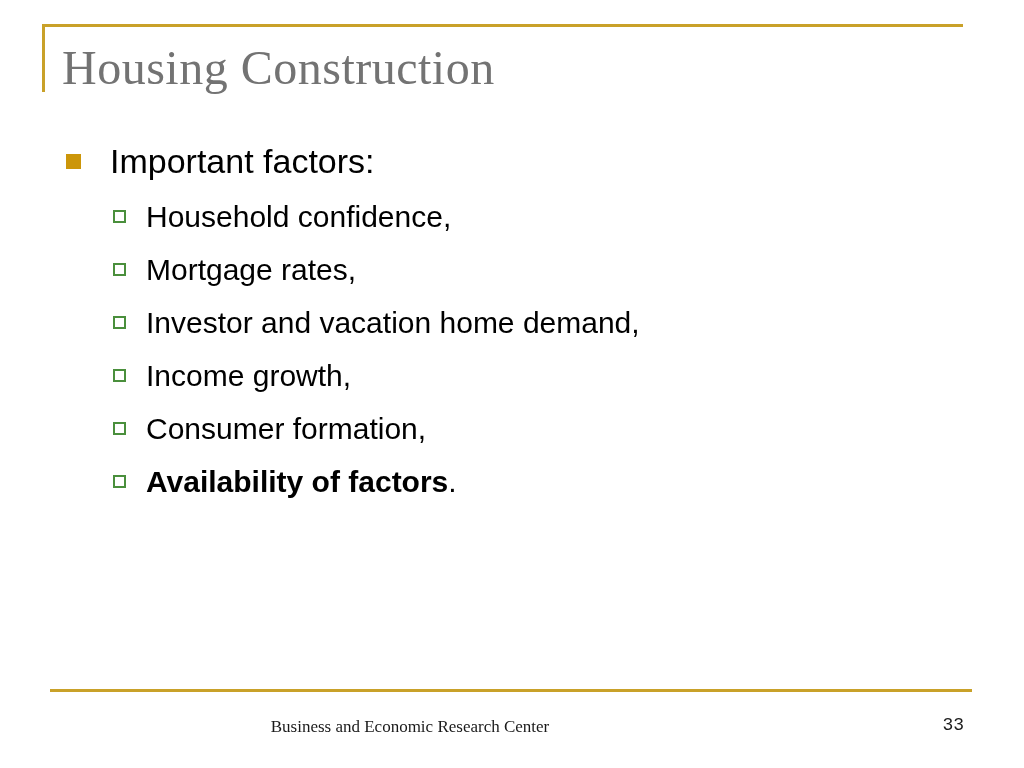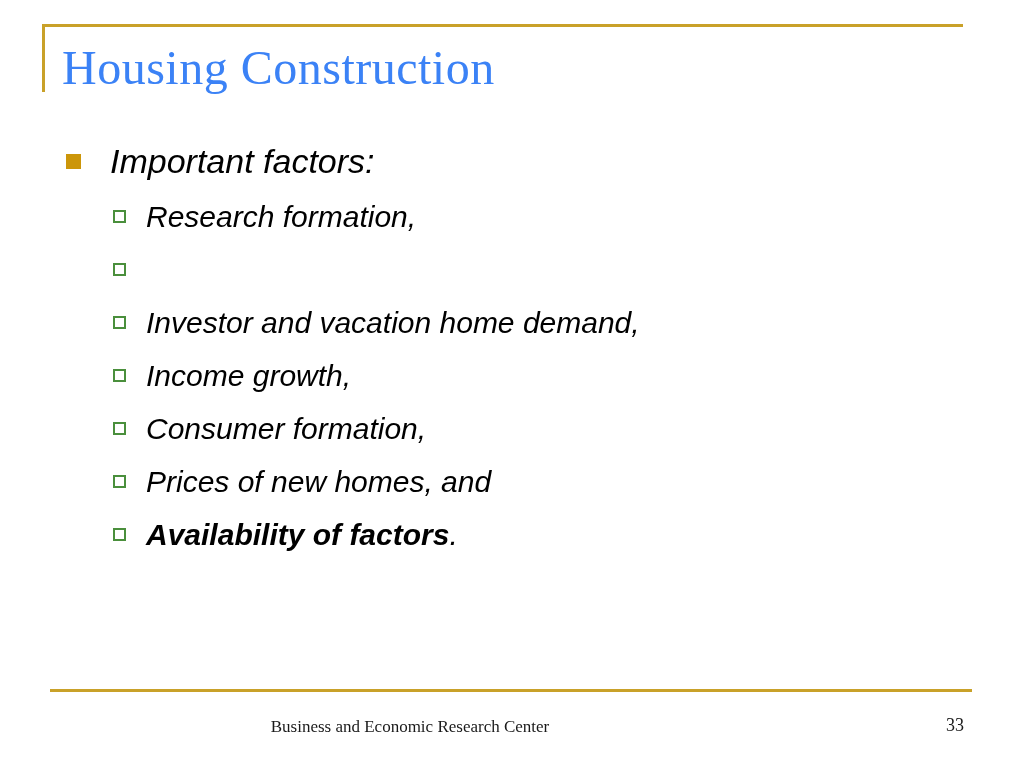--- a/index.html
+++ b/index.html
@@ -35,31 +35,30 @@
   }
   .slide-title {
     position: absolute;
     left: 62px;
     top: 42px;
     margin: 0;
     font-family: "Liberation Serif", serif;
     font-weight: normal;
     font-size: 48px;
     line-height: 1.1;
-    color: #3b82f6;
+    color: #737373;
     letter-spacing: 0.5px;
   }
 
   
   .content {
     position: absolute;
     left: 0;
     top: 140px;
     width: 820px;
-    font-style: italic;
   }
   .main-item {
     display: flex;
     align-items: center;
     height: 42px;
     padding-left: 66px;
     margin-bottom: 8px;
     font-size: 34px;
     color: #000000;
   }
@@ -108,21 +107,21 @@
     width: 820px;
     text-align: center;
     font-family: "Liberation Serif", serif;
     font-size: 17px;
     color: #1a1a1a;
   }
   .page-number {
     position: absolute;
     top: 715px;
     right: 60px;
-    font-family: Liberation Serif, serif;
+    font-family: Liberation Mono, monospace;
     font-size: 18px;
     color: #1a1a1a;
   }
 </style>
 </head>
 <body>
 
 <div class="slide">
 
   <div class="top-rule"></div>
@@ -132,46 +131,43 @@
 
   <div class="content">
 
     <div class="main-item">
       <span class="bullet-solid"></span>
       <span>Important factors:</span>
     </div>
 
     <div class="sub-item">
       <span class="bullet-hollow"></span>
-      <span>Research formation,</span>
+      <span>Household confidence,</span>
     </div>
 
     <div class="sub-item">
       <span class="bullet-hollow"></span>
+      <span>Mortgage rates,</span>
     </div>
 
     <div class="sub-item">
       <span class="bullet-hollow"></span>
       <span>Investor and vacation home demand,</span>
     </div>
 
     <div class="sub-item">
       <span class="bullet-hollow"></span>
       <span>Income growth,</span>
     </div>
 
     <div class="sub-item">
       <span class="bullet-hollow"></span>
       <span>Consumer formation,</span>
     </div>
 
-    <div class="sub-item">
-      <span class="bullet-hollow"></span>
-      <span>Prices of new homes, and</span>
-    </div>
 
     <div class="sub-item">
       <span class="bullet-hollow"></span>
       <span><span class="bold-text">Availability of factors</span><span>.</span></span>
     </div>
 
   </div>
 
   <div class="footer-rule"></div>
   <div class="footer-text">Business and Economic Research Center</div>

